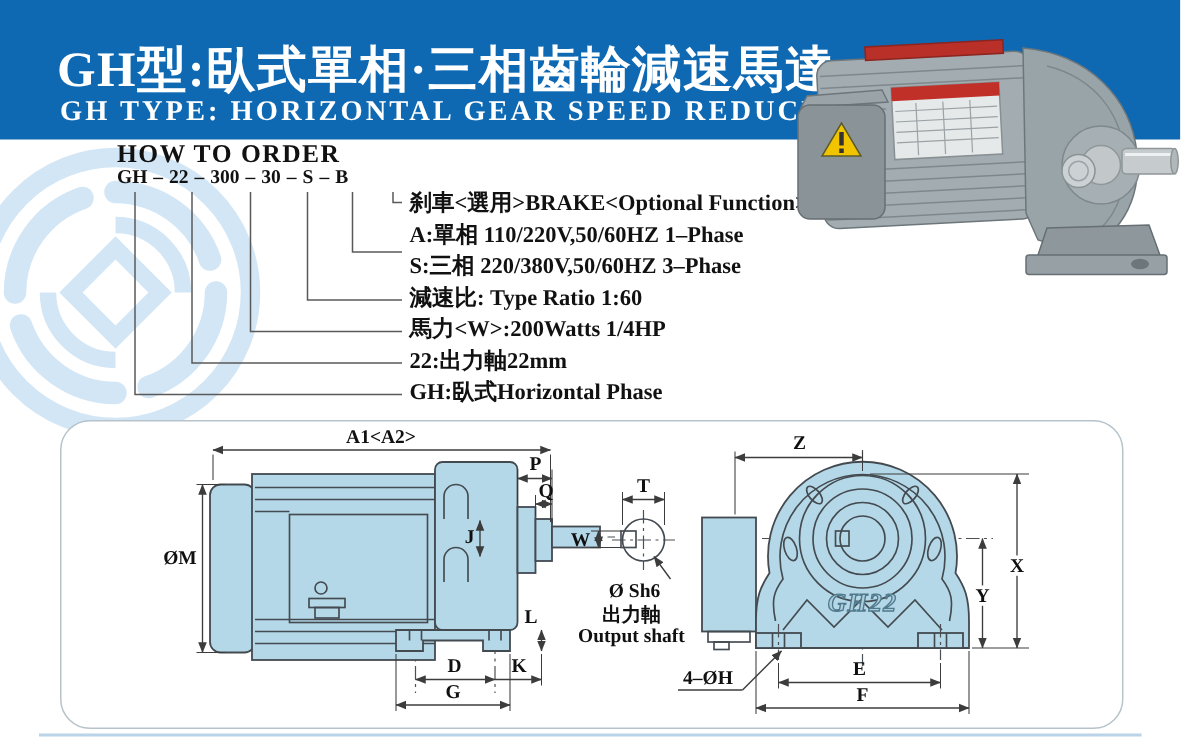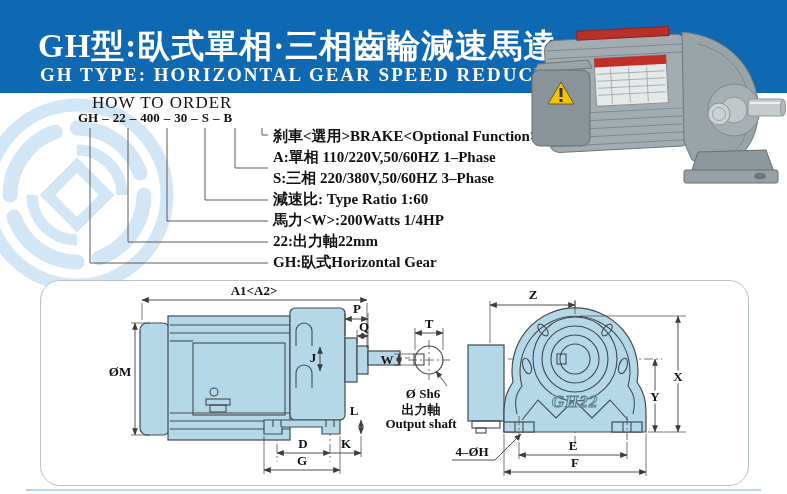--- a/index.html
+++ b/index.html
@@ -5,21 +5,21 @@
   html,body{margin:0;padding:0;background:#fff;}
   .page{position:relative;width:787px;height:494px;background:#fff;overflow:hidden;
         font-family:"Liberation Serif","DejaVu Serif",serif;}
   .band{position:absolute;left:0;top:0;width:787px;height:93px;background:#0e69b2;z-index:1;}
   .title-zh{position:absolute;left:38px;top:24px;color:#fff;font-weight:bold;font-size:33px;
             letter-spacing:1px;white-space:nowrap;z-index:2;}
   .title-en{position:absolute;left:40px;top:64px;color:#fff;font-weight:bold;font-size:19px;
             letter-spacing:2px;white-space:nowrap;z-index:2;}
   .photo{position:absolute;left:522px;top:10px;width:265px;height:180px;z-index:3;}
   .watermark{position:absolute;left:-30px;top:88px;width:215px;height:215px;z-index:0;}
-  .order-head{position:absolute;left:92px;top:93px;font-size:17px;font-weight:normal;color:#111;
+  .order-head{position:absolute;left:78px;top:93px;font-size:17px;font-weight:bold;color:#111;
               letter-spacing:1px;z-index:2;}
   .model-row{position:absolute;left:78px;top:110px;display:flex;gap:4px;font-size:13px;
              font-weight:bold;color:#111;z-index:2;}
   .notes{position:absolute;left:273px;top:126px;z-index:2;}
   .notes div{height:21px;line-height:21px;font-size:15px;font-weight:bold;color:#111;white-space:nowrap;}
   .leads{position:absolute;left:0;top:0;z-index:1;}
   .panel{position:absolute;left:40px;top:280px;width:707px;height:204px;border:1.5px solid #b7c3cb;
          border-radius:20px;z-index:1;background:#fff;}
   .draw{position:absolute;left:0;top:0;z-index:2;}
   .footline{position:absolute;left:26px;top:489px;width:735px;height:2px;background:#b9d4e8;z-index:1;}
@@ -119,21 +119,21 @@
       <ellipse cx="238" cy="166" rx="6" ry="3.5" fill="#6d777b"></ellipse>
     </g>
   </svg>
 
   <div class="order-head">HOW TO ORDER</div>
   <div class="model-row">
     <span>GH</span>
     <span>–</span>
     <span>22</span>
     <span>–</span>
-    <span>400</span>
+    <span>300</span>
     <span>–</span>
     <span>30</span>
     <span>–</span>
     <span>S</span>
     <span>–</span>
     <span>B</span>
   </div>
 
   <svg class="leads" width="787" height="300">
     <g fill="none" stroke="#5a5a5a" stroke-width="1">
@@ -146,21 +146,21 @@
     </g>
   </svg>
 
   <div class="notes">
     <div>刹車&lt;選用&gt;BRAKE&lt;Optional Function&gt;</div>
     <div>A:單相 110/220V,50/60HZ  1–Phase</div>
     <div>S:三相 220/380V,50/60HZ  3–Phase</div>
     <div>減速比: Type Ratio 1:60</div>
     <div>馬力&lt;W&gt;:200Watts  1/4HP</div>
     <div>22:出力軸22mm</div>
-    <div>GH:臥式Horizontal Gear</div>
+    <div>GH:臥式Horizontal Phase</div>
   </div>
 
   <div class="panel"></div>
   <div class="footline"></div>
 
   <svg class="draw" width="787" height="494">
     <defs>
       <marker id="ah" viewBox="0 0 10 10" refX="9.5" refY="5" markerWidth="8" markerHeight="8" orient="auto-start-reverse">
         <path d="M0,1 L10,5 L0,9 Z" fill="#3c3c3c"></path>
       </marker>

